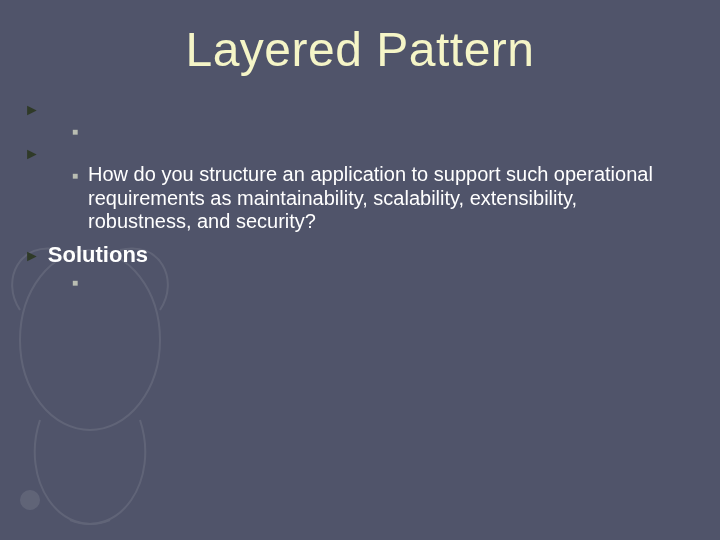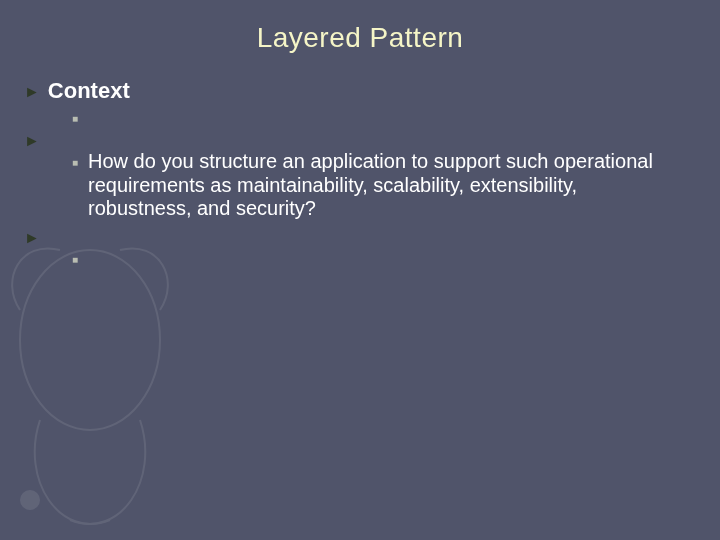--- a/index.html
+++ b/index.html
@@ -19,21 +19,21 @@
     position: absolute;
     left: -20px;
     bottom: -40px;
     width: 260px;
     height: 360px;
     opacity: 0.09;
     pointer-events: none;
   }
   .title {
     text-align: center;
-    font-size: 28px;
+    font-size: 48px;
     color: #f5f5c7;
     font-weight: 400;
     margin-top: 22px;
     margin-bottom: 24px;
     letter-spacing: 0.5px;
   }
   .content {
     padding: 0 24px 0 24px;
   }
   .section-head {
@@ -93,34 +93,34 @@
     <text x="10" y="340" font-size="20" fill="#ffffff" opacity="0.6">~~~~~~~</text>
   </g>
 </svg>
 
 <div class="title">Layered Pattern</div>
 
 <div class="content">
 
   <div class="section-head">
     <span class="tri">►</span>
-    <span class="sec-label">Context</span>
   </div>
   <div class="bullet-row">
     <span class="sq">■</span>
   </div>
 
   <div class="section-head">
     <span class="tri">►</span>
   </div>
   <div class="bullet-row">
     <span class="sq">■</span>
     <span class="body-text">How do you structure an application to support such operational requirements as maintainability, scalability, extensibility, robustness, and security?</span>
   </div>
 
   <div class="section-head">
     <span class="tri">►</span>
+    <span class="sec-label">Solutions</span>
   </div>
   <div class="bullet-row">
     <span class="sq">■</span>
   </div>
 
 </div>
 
 </body></html>

